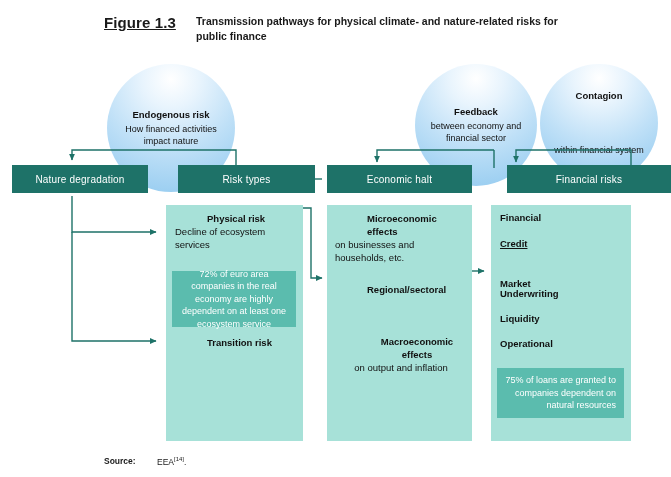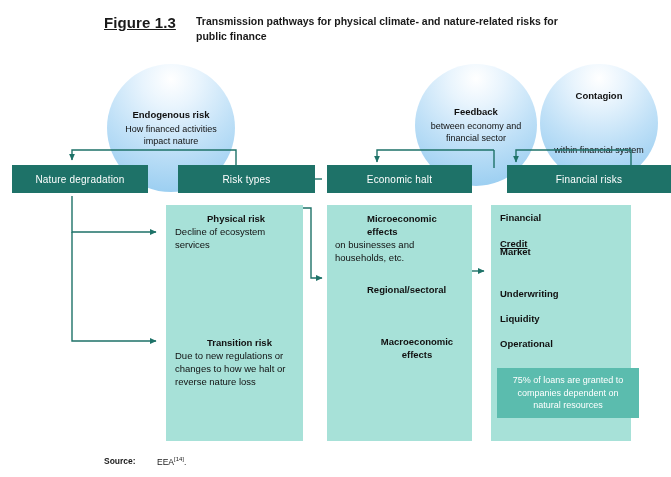--- a/index.html
+++ b/index.html
@@ -129,50 +129,53 @@
     <span>Financial risks</span>
   </div>
 
   <div class="panel" style="left:166px;top:205px;width:137px;height:236px;"></div>
 
   <div class="item" style="left:175px;top:212px;width:122px;">
     <div class="i-title">Physical risk</div>
     <div class="i-sub">Decline of ecosystem services</div>
   </div>
 
+  <div class="callout" style="left:172px;top:271px;width:124px;height:56px;">
+    <span>72% of euro area companies in the real economy are highly dependent on at least one ecosystem service</span>
+  </div>
 
   <div class="item" style="left:175px;top:336px;width:124px;">
     <div class="i-title">Transition risk</div>
-    <div class="i-sub">Due to new regulations or changes to how we halt or reverse nature loss</div>
   </div>
 
   <div class="panel" style="left:327px;top:205px;width:145px;height:236px;"></div>
 
   <div class="item" style="left:335px;top:212px;width:132px;">
     <div class="i-title">Microeconomic effects</div>
     <div class="i-sub">on businesses and households, etc.</div>
   </div>
 
   <div class="item" style="left:335px;top:283px;width:132px;">
     <div class="i-title">Regional/sectoral</div>
   </div>
 
   <div class="item" style="left:335px;top:335px;width:132px;text-align:center;">
     <div class="i-title">Macroeconomic effects</div>
+    <div class="i-sub">on output and inflation</div>
   </div>
 
   <div class="panel" style="left:491px;top:205px;width:140px;height:236px;"></div>
 
   <div class="riskline" style="left:500px;top:212px;">Financial</div>
   <div class="riskline" style="left:500px;top:238px;text-decoration:underline;">Credit</div>
-  <div class="riskline" style="left:500px;top:246px;">Market</div>
+  <div class="riskline" style="left:500px;top:278px;">Market</div>
   <div class="riskline" style="left:500px;top:288px;">Underwriting</div>
   <div class="riskline" style="left:500px;top:313px;">Liquidity</div>
   <div class="riskline" style="left:500px;top:338px;text-align:right;">Operational</div>
 
-  <div class="callout" style="left:497px;top:368px;width:142px;height:50px;">
+  <div class="callout" style="left:497px;top:368px;width:127px;height:50px;text-align:right;">
     <span>75% of loans are granted to companies dependent on natural resources</span>
   </div>
 
   <div class="src-label">Source:</div>
   <div class="src-text"><span>EEA</span><sup>[14]</sup><span>.</span></div>
 
 </div>
 
 </body></html>

